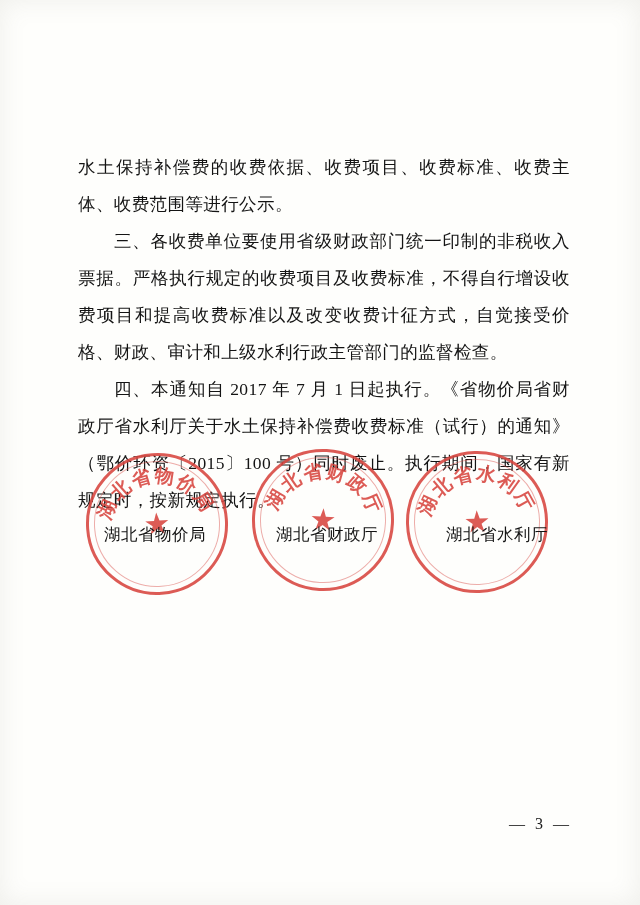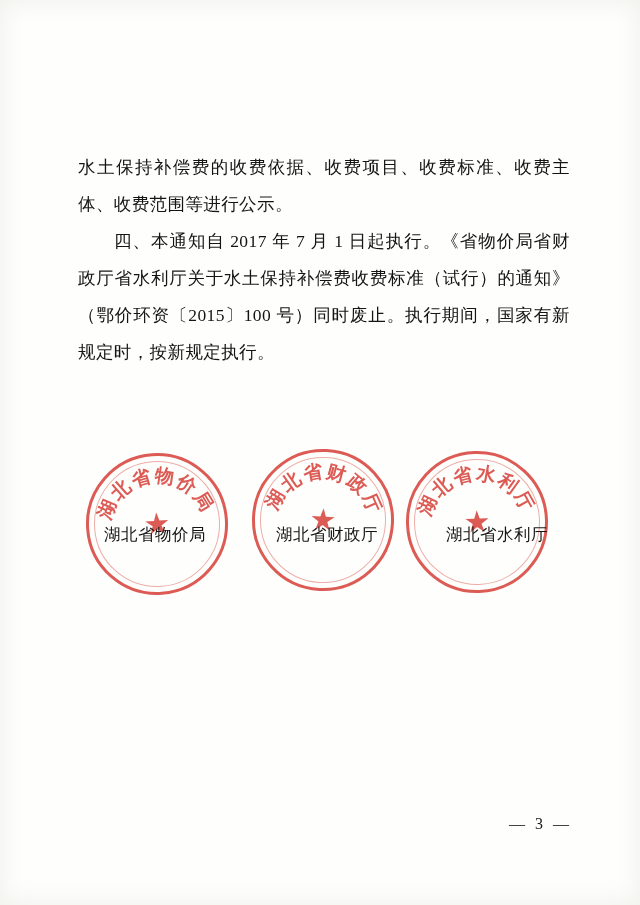--- a/index.html
+++ b/index.html
@@ -139,20 +139,21 @@
     letter-spacing: 3px;
   }
 </style>
 </head>
 <body>
 
 <div class="page">
 
   <div class="body-text">
     <p class="para">水土保持补偿费的收费依据、收费项目、收费标准、收费主体、收费范围等进行公示。</p>
+    <p class="para indent">三、各收费单位要使用省级财政部门统一印制的非税收入票据。严格执行规定的收费项目及收费标准，不得自行增设收费项目和提高收费标准以及改变收费计征方式，自觉接受价格、财政、审计和上级水利行政主管部门的监督检查。</p>
     <p class="para indent">四、本通知自 2017 年 7 月 1 日起执行。《省物价局省财政厅省水利厅关于水土保持补偿费收费标准（试行）的通知》（鄂价环资〔2015〕100 号）同时废止。执行期间，国家有新规定时，按新规定执行。</p>
   </div>
 
   <div class="seals">
 
     <div class="seal s1">
       <div class="ring-inner"></div>
       <svg class="seal-arc" viewBox="0 0 136 136">
         <defs>
           <path id="arcPath1" d="M 20,74 A 48,48 0 0 1 116,74" fill="none"></path>

